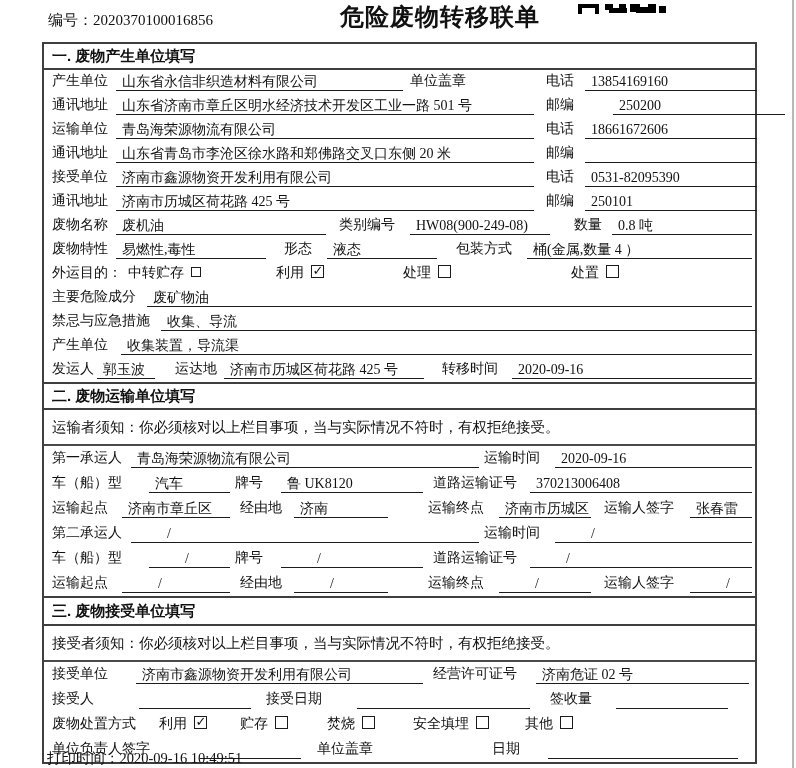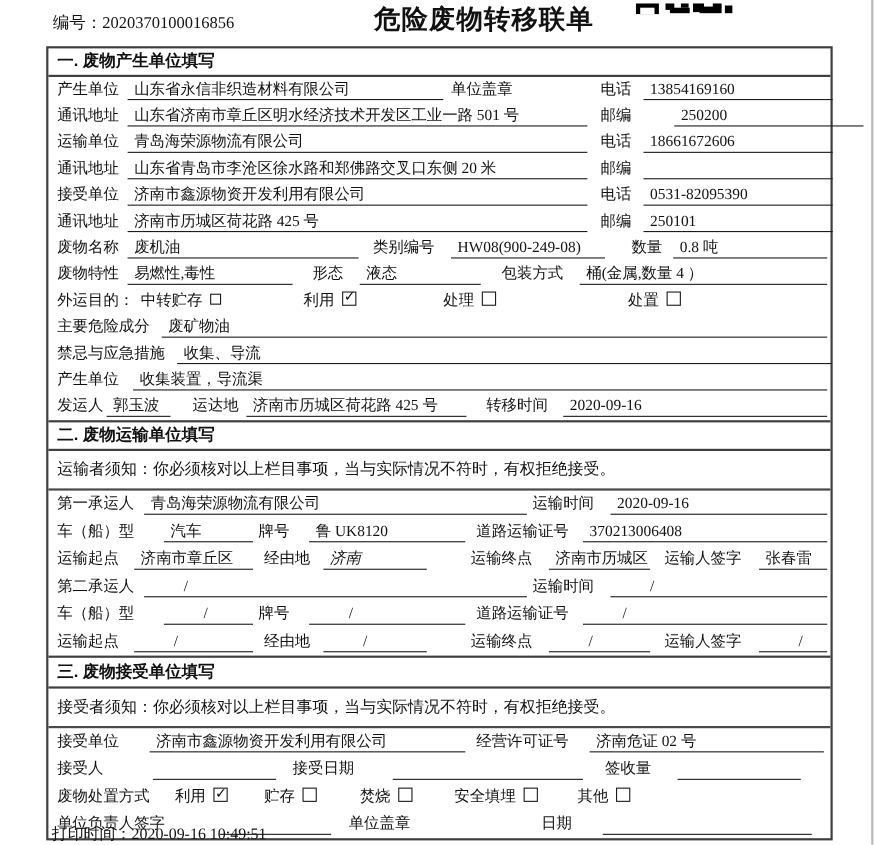--- a/index.html
+++ b/index.html
@@ -175,21 +175,21 @@
         <span class="val" style="width: 81px; left: 105px;">汽车</span>
         <span class="lbl" style="left: 191px;">牌号</span>
         <span class="val" style="width: 142px; left: 237px;">鲁 UK8120</span>
         <span class="lbl" style="left: 389px;">道路运输证号</span>
         <span class="val" style="width: 222px; left: 486px;">370213006408</span>
       </div>
       <div class="row" style="height: 25px;">
         <span class="lbl" style="left: 8px;">运输起点</span>
         <span class="val" style="width: 108px; left: 78px;">济南市章丘区</span>
         <span class="lbl" style="left: 196px;">经由地</span>
-        <span class="val" style="width: 94px; left: 250px; font-style: italic;">济南</span>
+        <span class="val" style="width: 94px; left: 250px;">济南</span>
         <span class="lbl" style="left: 384px;">运输终点</span>
         <span class="val" style="width: 92px; left: 455px;">济南市历城区</span>
         <span class="lbl" style="left: 560px;">运输人签字</span>
         <span class="val" style="width: 62px; left: 646px;">张春雷</span>
       </div>
       <div class="row" style="height: 25px;">
         <span class="lbl" style="left: 8px;">第二承运人</span>
         <span class="val slashpad" style="width: 348px; left: 87px;">/</span>
         <span class="lbl" style="left: 440px;">运输时间</span>
         <span class="val slashpad" style="width: 197px; left: 511px;">/</span>

